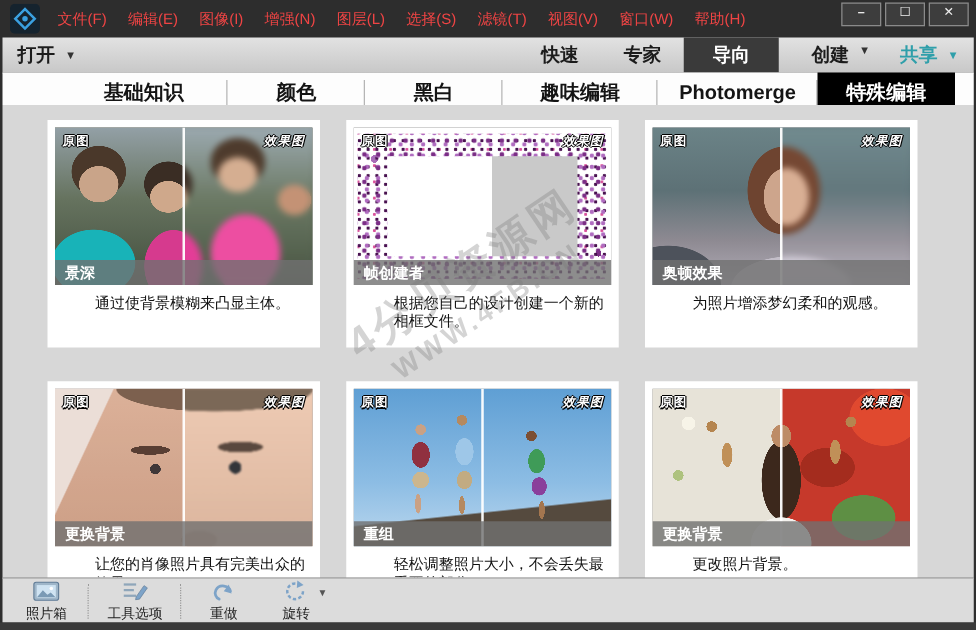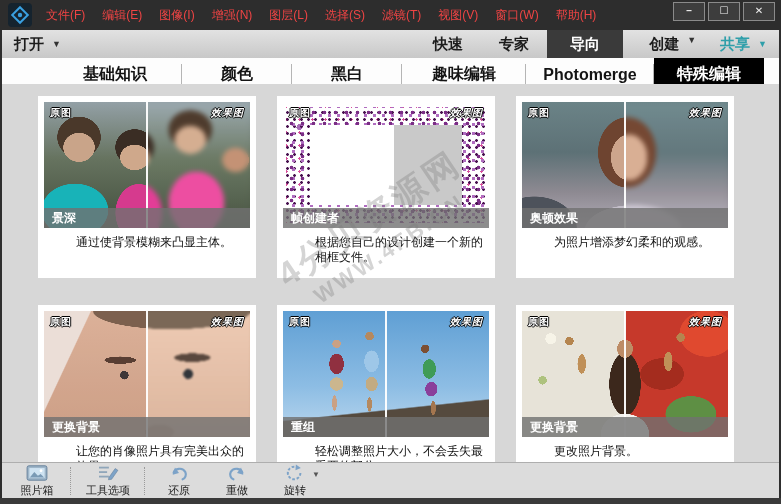--- a/index.html
+++ b/index.html
@@ -311,27 +311,20 @@
         <rect x="2" y="3" width="11" height="2" fill="#8fa6ba"></rect>
         <rect x="2" y="8" width="9" height="2" fill="#8fa6ba"></rect>
         <rect x="2" y="13" width="11" height="2" fill="#8fa6ba"></rect>
         <path d="M13 15 L20 5 L23 7 L16 17 L12.5 17.5 Z" fill="#7da3c8" stroke="#5f7b96" stroke-width="0.6"></path>
       </svg>
       <span class="tblabel">工具选项</span>
     </div>
     <div class="tbsep"></div>
     <div class="tbitem">
       <svg class="tbicon" viewBox="0 0 24 20">
-        <path d="M6 10 C7 5 16 3 19 9 C20.5 12 19 16 16 17" fill="none" stroke="#7da3c8" stroke-width="2.4" stroke-linecap="round"></path>
-        <path d="M7.5 4 L5 12 L12 10 Z" fill="#7da3c8"></path>
-      </svg>
-      <span class="tblabel">还原</span>
-    </div>
-    <div class="tbitem">
-      <svg class="tbicon" viewBox="0 0 24 20">
         <path d="M18 10 C17 5 8 3 5 9 C3.5 12 5 16 8 17" fill="none" stroke="#7da3c8" stroke-width="2.4" stroke-linecap="round"></path>
         <path d="M16.5 4 L19 12 L12 10 Z" fill="#7da3c8"></path>
       </svg>
       <span class="tblabel">重做</span>
     </div>
     <div class="tbitem">
       <span class="tbcaret">▼</span>
       <svg class="tbicon" viewBox="0 0 24 20">
         <path d="M18 10 a7 7 0 1 1 -4 -6.3" fill="none" stroke="#7da3c8" stroke-width="2.2" stroke-dasharray="3 2"></path>
         <path d="M13 0.5 L18.5 4.5 L12.5 7 Z" fill="#7da3c8"></path>

